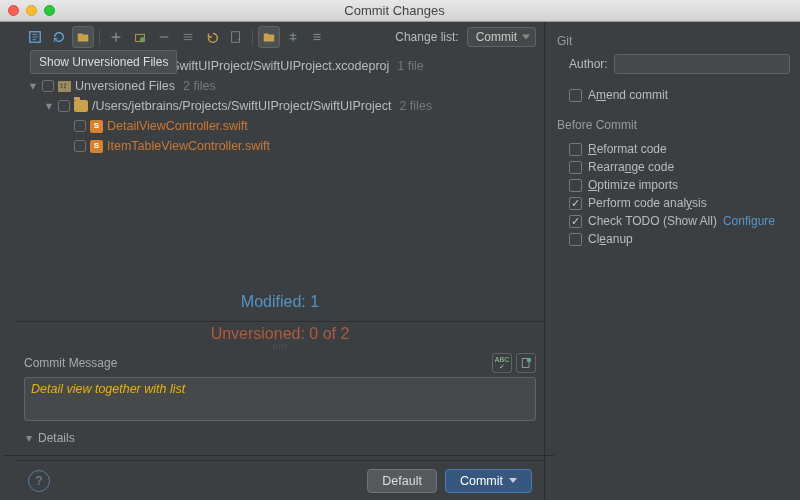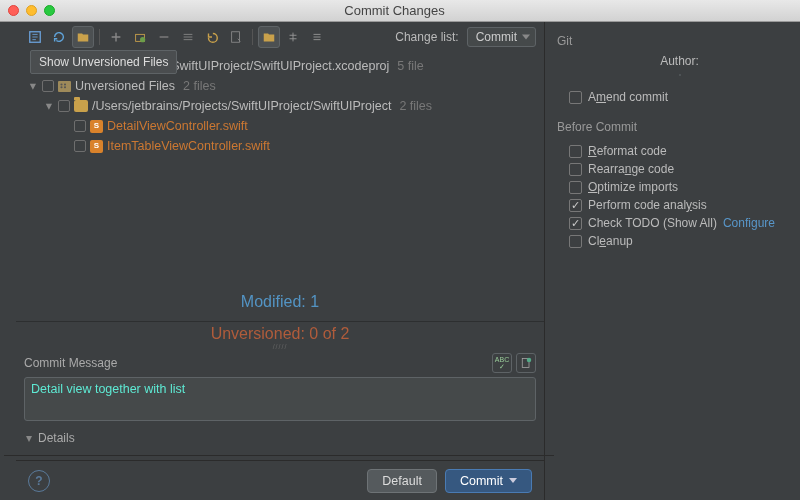--- a/index.html
+++ b/index.html
@@ -35,21 +35,21 @@
   .count{color:#787878;}
   .fn-unv{color:#cc7832;}
   .statusbar{height:22px;display:flex;align-items:center;justify-content:flex-end;padding:0 10px;gap:14px;font-size:16px;border-top:1px solid #2d2f30;flex-direction:column;}
   .st-mod{color:#5394c4;}
   .st-unv{color:#b05c3b;}
   .resizer{height:6px;cursor:row-resize;display:flex;align-items:center;justify-content:center;}
   .resizer span{font-size:7px;letter-spacing:1px;color:#666;}
   .cm-head{display:flex;align-items:center;padding:4px 8px;font-size:12px;color:#aaa;}
   .cm-head .sp{flex:1;}
   .smallbtn{width:20px;height:20px;display:flex;align-items:center;justify-content:center;border:1px solid #5e6366;border-radius:3px;margin-left:4px;cursor:pointer;}
-  .cm-box{margin:0 8px 4px 8px;background:#45494a;border:1px solid #5e6366;border-radius:3px;min-height:44px;padding:4px 6px;color:#5eead4;font-size:12.5px;}
+  .cm-box{margin:0 8px 4px 8px;background:#45494a;border:1px solid #5e6366;border-radius:3px;min-height:44px;padding:4px 6px;color:#eab308;font-size:12.5px;font-style:italic;}
   .details{display:flex;align-items:center;padding:6px 8px;font-size:12px;color:#aaa;gap:4px;}
   .bottombar{height:40px;display:flex;align-items:center;padding:0 12px;border-top:1px solid #2b2b2b;}
   .help{width:22px;height:22px;border:1.5px solid #5a7a9a;border-radius:50%;display:flex;align-items:center;justify-content:center;color:#5a7a9a;font-weight:bold;cursor:pointer;}
   .bottombar .sp{flex:1;}
   .btn{padding:4px 14px;border-radius:4px;font-size:12.5px;cursor:pointer;margin-left:8px;}
   .btn-cancel{background:#555a5d;border:1px solid #6e7376;color:#ddd;}
   .btn-commit{background:#365880;border:1px solid #4a7bb3;color:#fff;display:flex;align-items:center;gap:6px;}
   .btn-commit::after{content:"";border-left:4px solid transparent;border-right:4px solid transparent;border-top:5px solid #ccd;}
   .section-hd{color:#999;font-size:12px;margin:4px 0 6px 0;}
   .field-row{display:flex;align-items:center;margin-bottom:10px;gap:6px;}
@@ -152,21 +152,21 @@
 
       <div class="tooltip">Show Unversioned Files</div>
     </div>
 
     <div class="tree">
       <div class="row" style="padding-left:22px;">
         <span class="tw">▸</span>
         <span class="cb"></span>
         <span class="folder"></span>
         <span>rains/Projects/SwiftUIProject/SwiftUIProject.xcodeproj</span>
-        <span class="count" style="margin-left:4px;">5 file</span>
+        <span class="count" style="margin-left:4px;">1 file</span>
       </div>
       <div class="row" style="padding-left:6px;">
         <span class="tw">▾</span>
         <span class="cb"></span>
         <span class="cl-icon"></span>
         <span>Unversioned Files</span>
         <span class="count" style="margin-left:4px;">2 files</span>
       </div>
       <div class="row" style="padding-left:22px;">
         <span class="tw">▾</span>
@@ -222,21 +222,21 @@
       <span class="sp"></span>
       <div class="btn btn-cancel">Default</div>
       <div class="btn btn-commit">
           <span>Commit</span>
         </div>
     </div>
   </div>
 
   <div class="right">
     <div class="section-hd">Git</div>
-    <div class="field-row" style="padding-left:12px;flex-direction:column;">
+    <div class="field-row" style="padding-left:12px;">
       <span>Author:</span>
       <div class="text-input"></div>
     </div>
     <div class="chk-row" style="padding-left:12px;">
       <span class="chk"></span>
       <span>A<span class="u">m</span>end commit</span>
     </div>
 
     <div class="section-hd" style="margin-top:12px;">Before Commit</div>
     <div style="padding-left:12px;">

